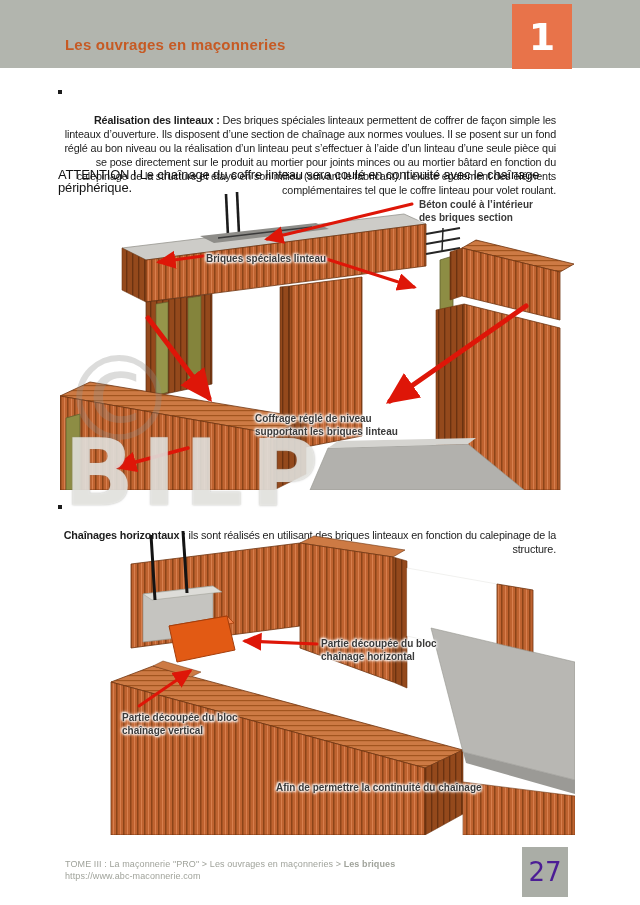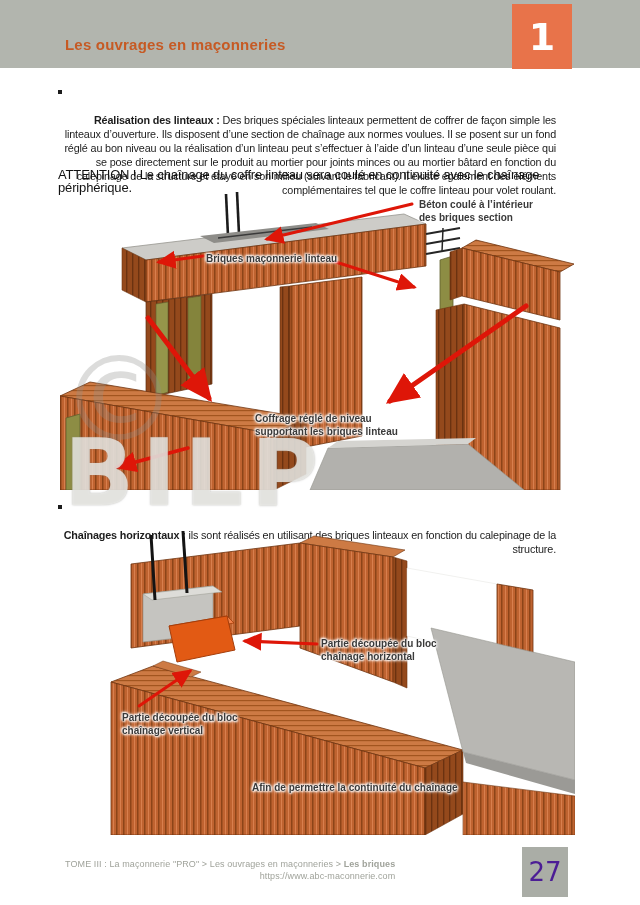--- a/index.html
+++ b/index.html
@@ -39,21 +39,21 @@
   
   .wm{position:absolute;z-index:2;font-family:"DejaVu Sans",sans-serif;pointer-events:none;}
   .wm-c{left:60px;top:330px;font-size:118px;color:#8f8f8b;opacity:.30;}
   .wm-bilp{
     left:64px;top:420px;font-size:92px;font-weight:bold;letter-spacing:8px;
     color:rgba(238,238,234,0.78);text-shadow:0 0 2px rgba(130,130,126,.55);
   }
   
   .footer-text{
     position:absolute;left:65px;top:858px;font-size:9px;line-height:12px;
-    color:#a0a39b;letter-spacing:.1px;text-align:right;
+    color:#a0a39b;letter-spacing:.1px;
   }
   .footer-text .bold{font-weight:bold;}
   .page-number-box{
     position:absolute;left:522px;top:847px;width:46px;height:50px;background:#aaada6;
     display:flex;align-items:center;justify-content:center;
   }
   .page-number-box span{color:#4c1d95;font-size:26px;font-family:"DejaVu Sans",sans-serif;}
 </style>
 </head>
 <body>
@@ -135,21 +135,21 @@
       <path d="M143,66 L99,72" stroke-width="3" marker-end="url(#f1a)"></path>
       <path d="M257,66 L354,97" stroke-width="3" marker-end="url(#f1a)"></path>
       <path d="M88,128 L149,208" stroke-width="5" marker-end="url(#f1a)"></path>
       <path d="M466,116 L330,211" stroke-width="5" marker-end="url(#f1a)"></path>
       <path d="M128,258 L57,277" stroke-width="3.5" marker-end="url(#f1a)"></path>
     </g>
   </svg>
 
   <div class="fig-label" style="left:419px;top:199px;width:120px;">Béton coulé à l’intérieur
 des briques section</div>
-  <div class="fig-label" style="left:206px;top:253px;">Briques maçonnerie linteau</div>
+  <div class="fig-label" style="left:206px;top:253px;">Briques spéciales linteau</div>
   <div class="fig-label" style="left:211px;top:413px;margin-left:44px;">Coffrage réglé de niveau
 supportant les briques linteau</div>
 
   <div class="wm wm-c">©</div>
   <div class="wm wm-bilp">BILP</div>
 
   <div class="bullet-sq" style="left:58px;top:505px;"></div>
   <div class="para" style="top:500px;">
     <span class="lead">Chaînages horizontaux :</span>
     <span>ils sont réalisés en utilisant des briques linteaux en fonction du calepinage de la structure.</span>
@@ -204,21 +204,21 @@
     <g stroke="#de1608" fill="none" stroke-linecap="round">
       <path d="M222,114 L150,111" stroke-width="3" marker-end="url(#f2a)"></path>
       <path d="M44,176 L95,141" stroke-width="3" marker-end="url(#f2a)"></path>
     </g>
   </svg>
 
   <div class="fig-label" style="left:321px;top:638px;">Partie découpée du bloc
 chaînage horizontal</div>
   <div class="fig-label" style="left:122px;top:712px;">Partie découpée du bloc
 chaînage vertical</div>
-  <div class="fig-label" style="left:252px;top:782px;">Afin de permettre la continuité du chaînage</div>
+  <div class="fig-label" style="left:252px;top:782px;padding-left:24px;">Afin de permettre la continuité du chaînage</div>
 
   <div class="footer-text">
     <div><span>TOME III : La maçonnerie "PRO" &gt; Les ouvrages en maçonneries &gt; </span><span class="bold">Les briques</span></div>
     <div>https://www.abc-maconnerie.com</div>
   </div>
   <div class="page-number-box">
     <span>27</span>
   </div>
 
 </div>

